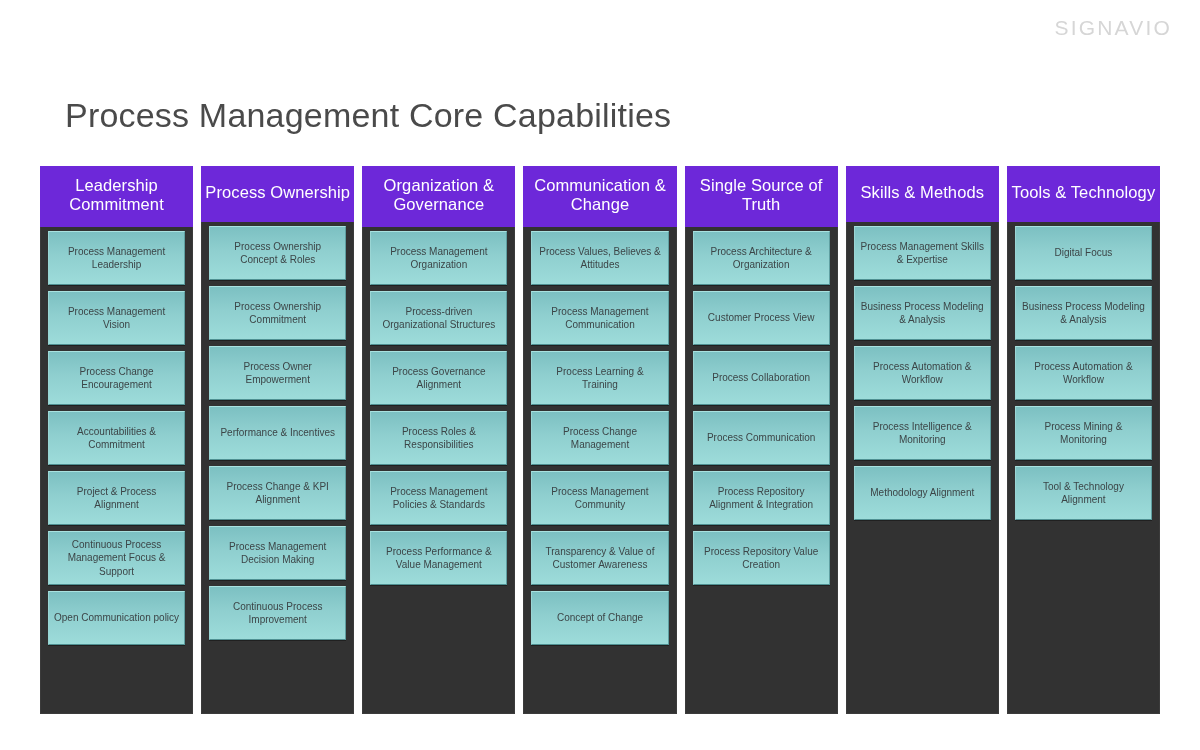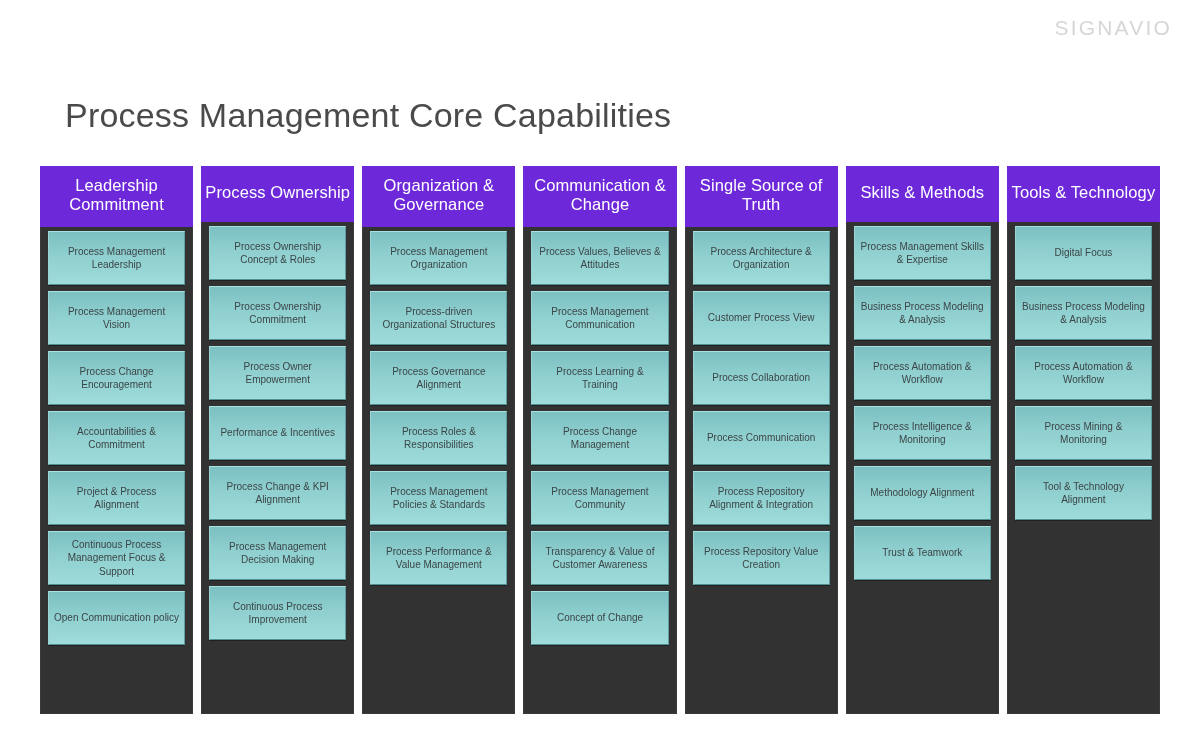--- a/index.html
+++ b/index.html
@@ -250,23 +250,20 @@
           </div>
           <div class="tile">
             <span>Process Automation &amp; Workflow</span>
           </div>
           <div class="tile">
             <span>Process Intelligence &amp; Monitoring</span>
           </div>
           <div class="tile">
             <span>Methodology Alignment</span>
           </div>
-          <div class="tile">
-            <span>Trust &amp; Teamwork</span>
-          </div>
         </div>
       </div>
       <div class="column">
         <div class="col-header">Tools &amp; Technology</div>
         <div class="col-body">
           <div class="tile">
             <span>Digital Focus</span>
           </div>
           <div class="tile">
             <span>Business Process Modeling &amp; Analysis</span>

